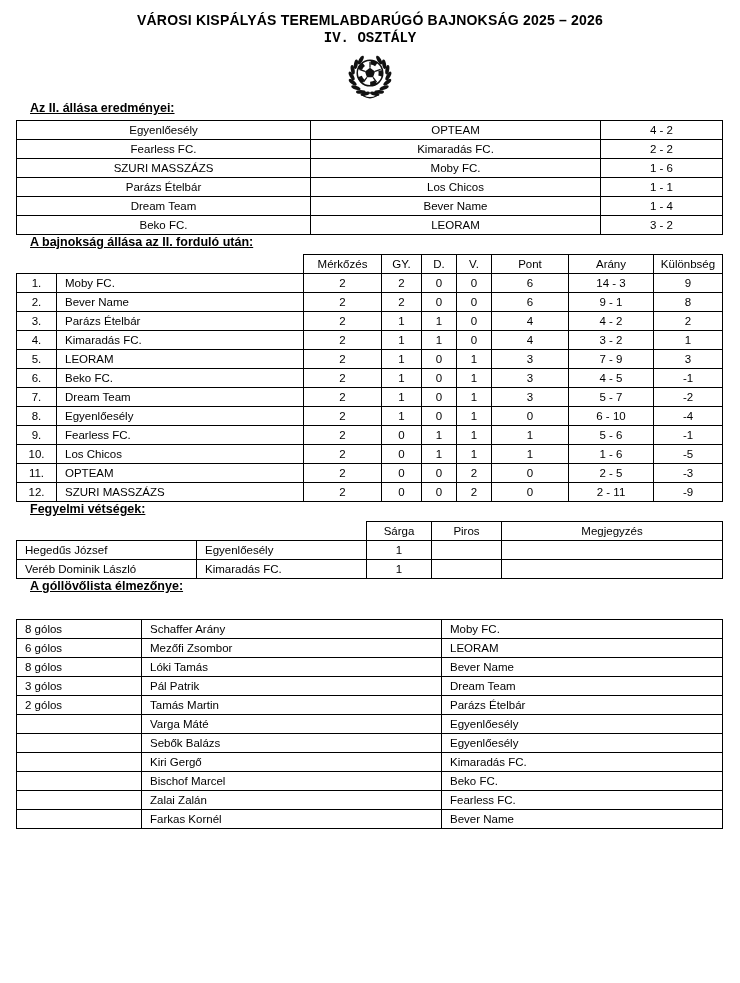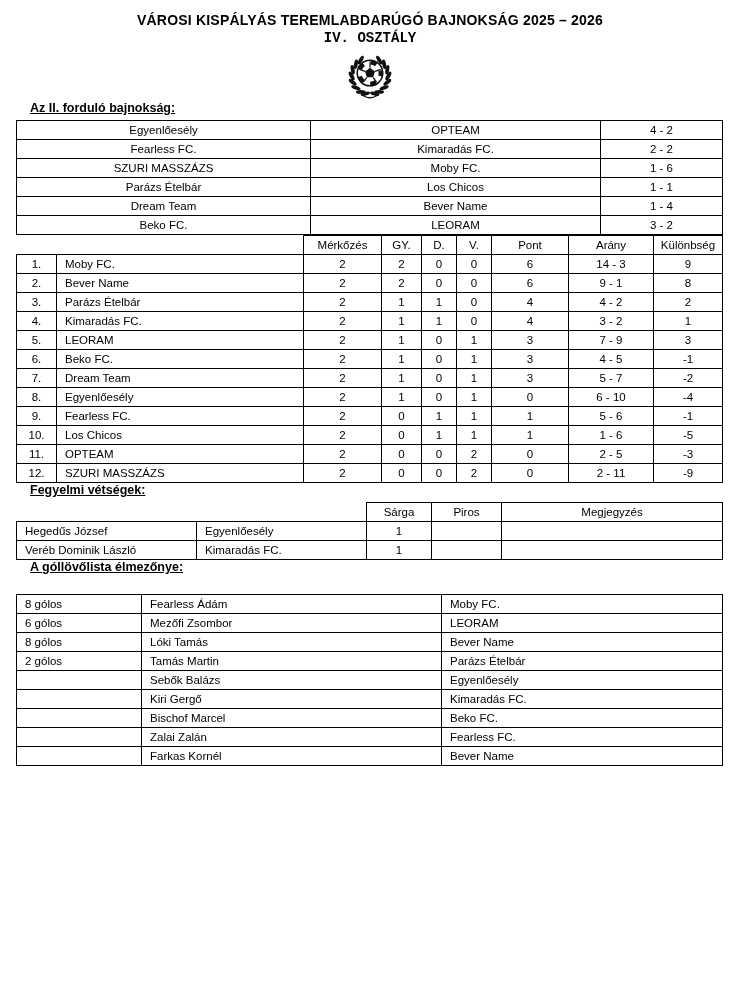--- a/index.html
+++ b/index.html
@@ -24,21 +24,21 @@
     margin-left:16px;width:706px;
     font-size:11.5px;
   }
   td,th{
     border:1px solid #000;height:18px;padding:0 4px;
     font-weight:normal;overflow:hidden;white-space:nowrap;
   }
   .c{text-align:center;}
   .l{text-align:left;padding-left:8px;}
   .noborder{border:none;background:transparent;}
-  .tbl-scorers{margin-top:20px;}
+  .tbl-scorers{margin-top:26px;}
 </style>
 </head>
 <body>
 
 <div class="page">
 
   <div class="title">VÁROSI KISPÁLYÁS TEREMLABDARÚGÓ BAJNOKSÁG 2025 – 2026</div>
   <div class="subtitle">IV. OSZTÁLY</div>
 
   <svg class="logo" width="58" height="52" viewBox="0 0 60 52" aria-hidden="true">
@@ -64,21 +64,21 @@
     <use href="#leaf" transform="translate(39.5,43.5) rotate(0)"></use>
     <use href="#leaf" transform="translate(34.9,45.4) rotate(15)"></use>
     <path d="M23 47.5 Q30 51.5 37 47.5" stroke="#111" stroke-width="1.4" fill="none"></path>
 
     <circle cx="30" cy="24" r="13.2" fill="#fff" stroke="#111" stroke-width="1.6"></circle>
     <circle cx="30" cy="24" r="11.2" fill="none" stroke="#111" stroke-width="4.6" stroke-dasharray="6.4 7.68" stroke-dashoffset="3.2"></circle>
     <polygon points="30,18.5 35.2,22.3 33.2,28.45 26.8,28.45 24.8,22.3" fill="#111"></polygon>
     <path d="M30 18.5 L30 12.4 M35.2 22.3 L41 20.1 M33.2 28.45 L36.8 33.4 M26.8 28.45 L23.2 33.4 M24.8 22.3 L19 20.1" stroke="#111" stroke-width="1.3" fill="none"></path>
   </svg>
 
-  <h2 class="sec sec-gap1">Az II. forduló bajnokság:</h2>
+  <h2 class="sec sec-gap1">Az II. állása eredményei:</h2>
   <table>
     <colgroup>
         <col style="width:294px">
         <col style="width:290px">
         <col style="width:122px">
       </colgroup>
     <tbody>
 
         <tr>
           <td class="c">Egyenlőesély</td>
@@ -111,20 +111,21 @@
         </tr>
 
         <tr>
           <td class="c">Beko FC.</td>
           <td class="c">LEORAM</td>
           <td class="c">3 - 2</td>
         </tr>
       </tbody>
   </table>
 
+  <h2 class="sec sec-gap2">A bajnokság állása az II. forduló után:</h2>
   <table>
     <colgroup>
       <col style="width:40px">
         <col style="width:247px">
         <col style="width:78px">
         <col style="width:40px">
       <col style="width:35px">
         <col style="width:35px">
         <col style="width:77px">
         <col style="width:85px">
@@ -334,44 +335,54 @@
   <table class="tbl-scorers">
     <colgroup>
         <col style="width:125px">
         <col style="width:300px">
         <col style="width:281px">
       </colgroup>
     <tbody>
 
         <tr>
           <td class="l">8 gólos</td>
-          <td class="l">Fearless Ádám</td>
+          <td class="l">Schaffer Arány</td>
           <td class="l">Moby FC.</td>
         </tr>
 
         <tr>
           <td class="l">6 gólos</td>
           <td class="l">Mezőfi Zsombor</td>
           <td class="l">LEORAM</td>
         </tr>
 
         <tr>
           <td class="l">8 gólos</td>
           <td class="l">Lóki Tamás</td>
           <td class="l">Bever Name</td>
         </tr>
 
 
+        <tr>
+          <td class="l">3 gólos</td>
+          <td class="l">Pál Patrik</td>
+          <td class="l">Dream Team</td>
+        </tr>
 
         <tr>
           <td class="l">2 gólos</td>
           <td class="l">Tamás Martin</td>
           <td class="l">Parázs Ételbár</td>
         </tr>
 
+        <tr>
+          <td class="l"></td>
+          <td class="l">Varga Máté</td>
+          <td class="l">Egyenlőesély</td>
+        </tr>
 
         <tr>
           <td class="l"></td>
           <td class="l">Sebők Balázs</td>
           <td class="l">Egyenlőesély</td>
         </tr>
 
         <tr>
           <td class="l"></td>
           <td class="l">Kiri Gergő</td>

